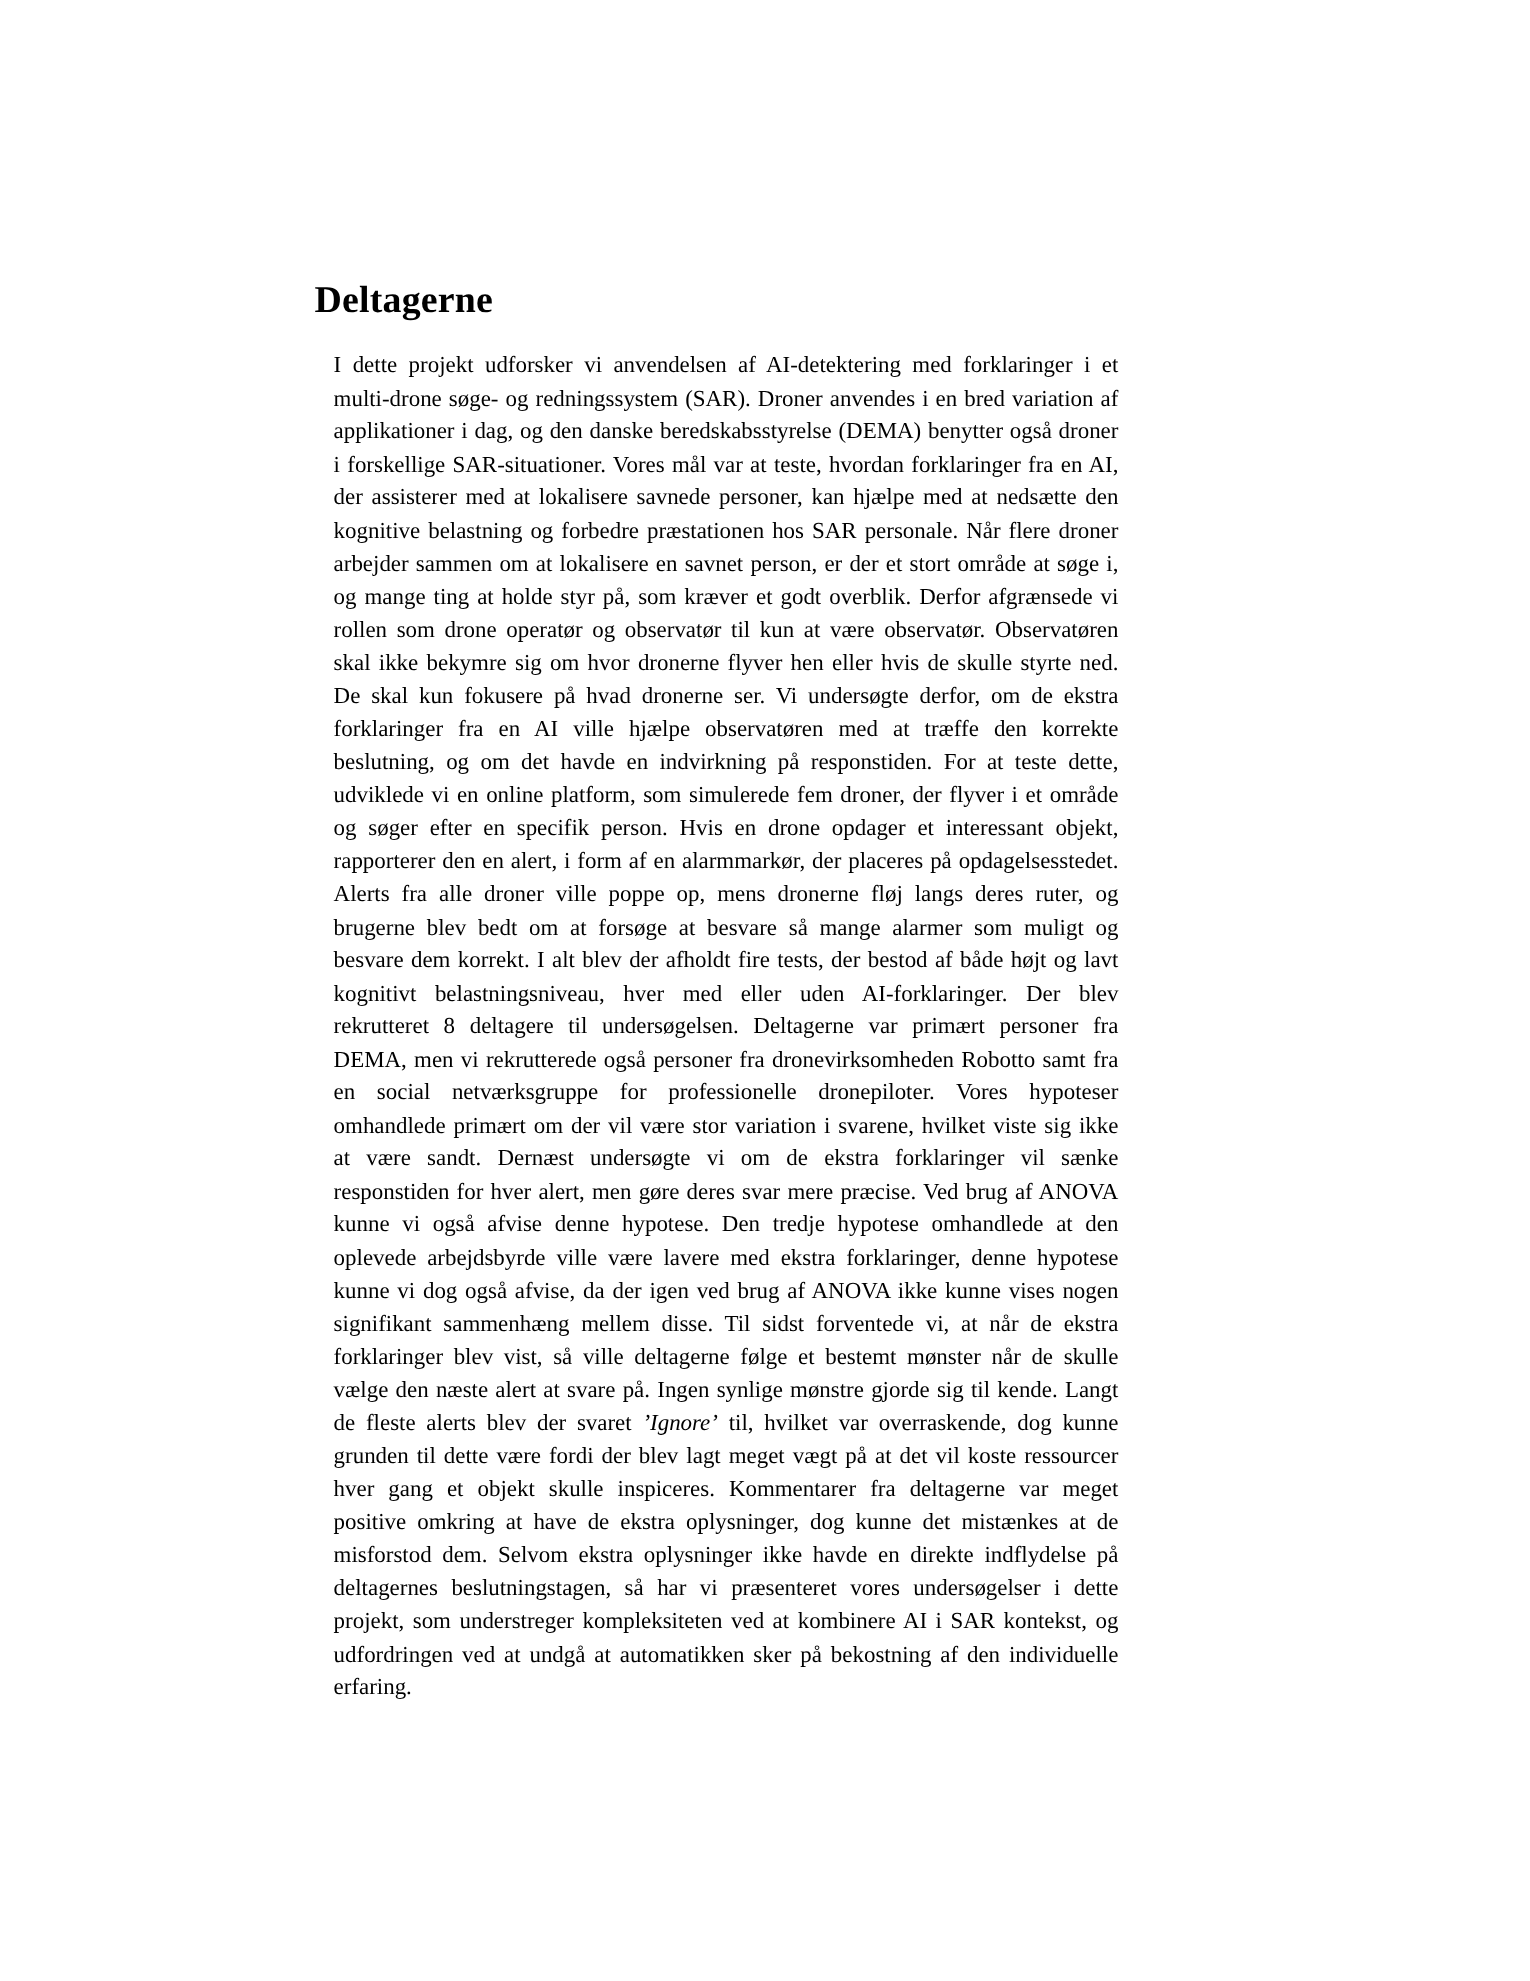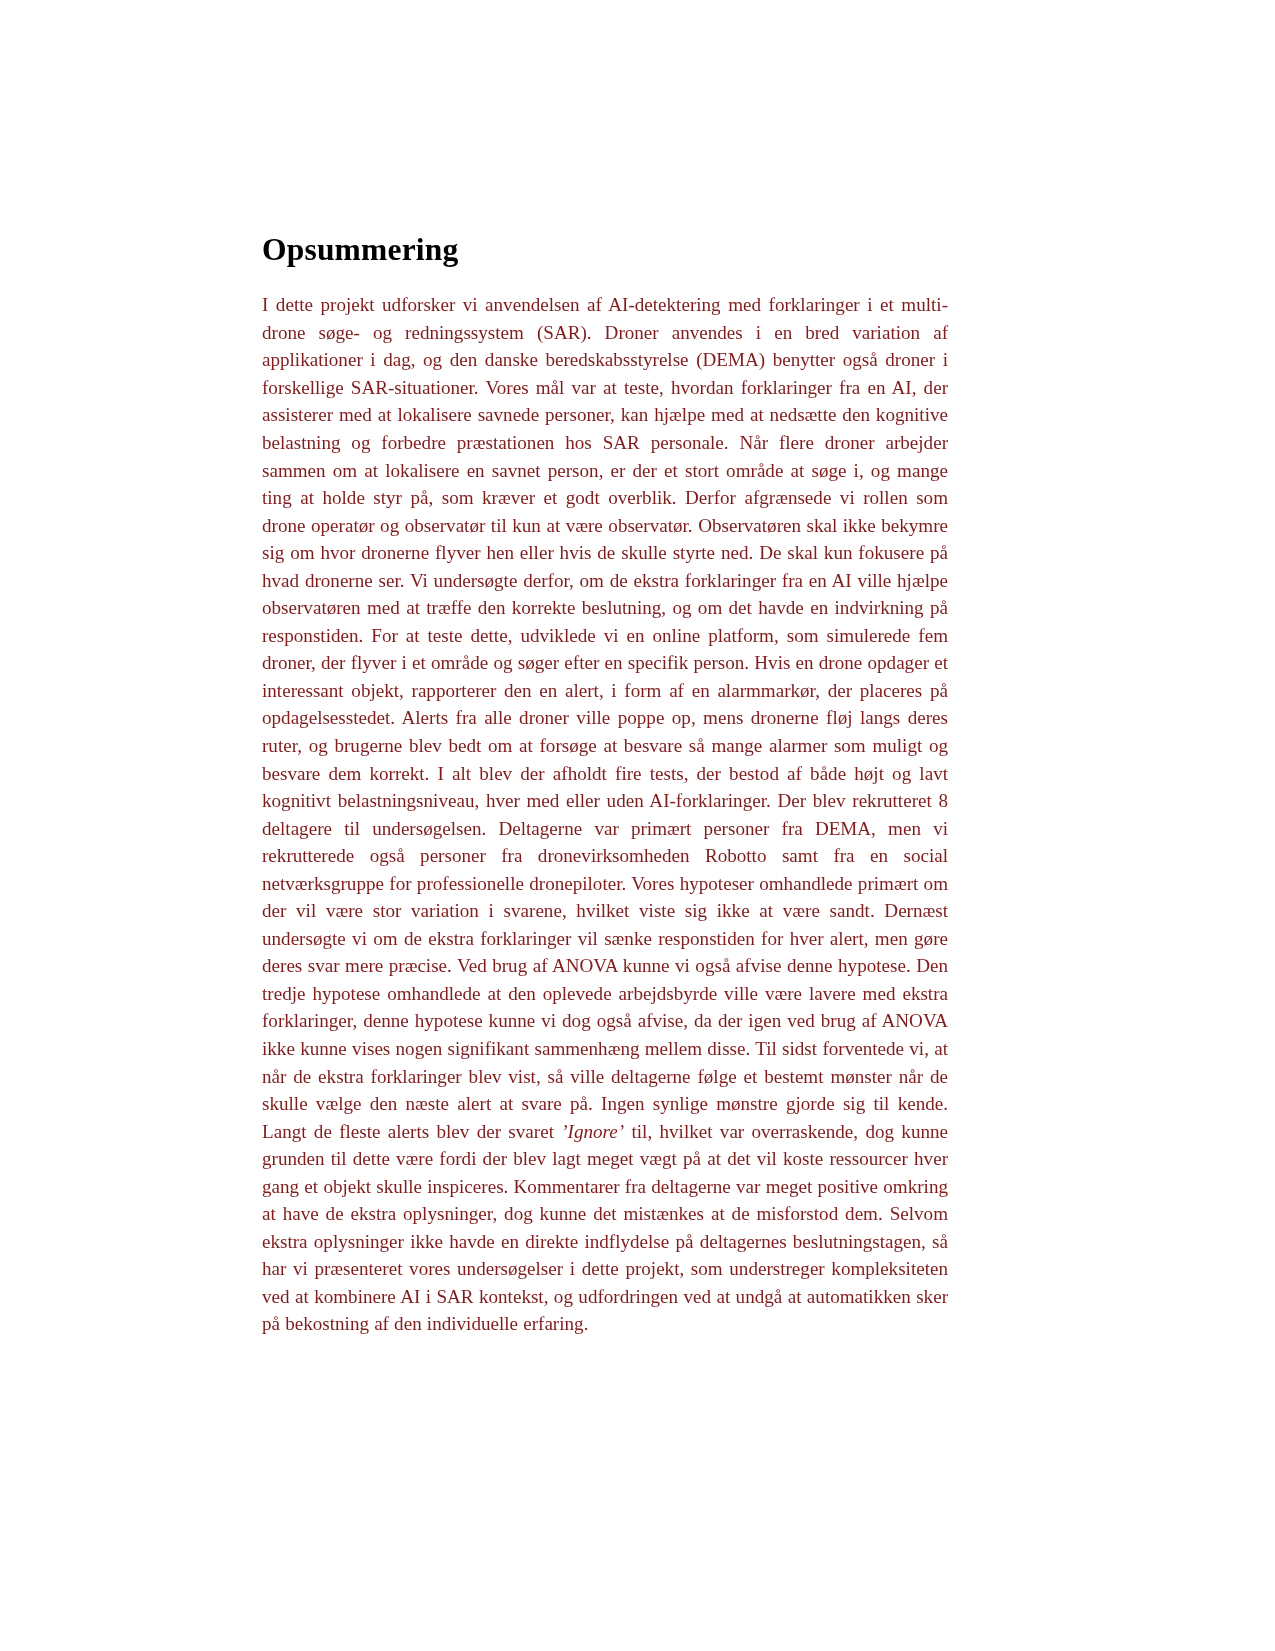--- a/index.html
+++ b/index.html
@@ -41,33 +41,33 @@
     margin: 0 0 23px 0;
     color: #000000;
   }
 
   .abstract-body {
     font-size: 19.1px;
     line-height: 27.55px;
     text-align: justify;
     text-justify: inter-word;
     hyphens: manual;
-    margin: 0;
-    color: #7f1d1d;
+    margin: 16px;
+    color: #000000;
     word-spacing: 0.02em;
   }
 
   .abstract-body .em {
     font-style: italic;
   }
 </style>
 </head>
 <body>
 
 <div class="page">
   <div class="content">
 
-    <h1 class="doc-title">Opsummering</h1>
+    <h1 class="doc-title">Deltagerne</h1>
 
     <p class="abstract-body"><span>I dette projekt udforsker vi anvendelsen af AI-detektering med forklaringer i et multi-drone søge- og redningssystem (SAR). Droner anvendes i en bred variation af applikationer i dag, og den danske beredskabsstyrelse (DEMA) benytter også droner i forskellige SAR-situationer. Vores mål var at teste, hvordan forklaringer fra en AI, der assisterer med at lokalisere savnede personer, kan hjælpe med at nedsætte den kognitive belastning og forbedre præstationen hos SAR personale. Når flere droner arbejder sammen om at lokalisere en savnet person, er der et stort område at søge i, og mange ting at holde styr på, som kræver et godt overblik. Derfor afgrænsede vi rollen som drone operatør og observatør til kun at være observatør. Observatøren skal ikke bekymre sig om hvor dronerne flyver hen eller hvis de skulle styrte ned. De skal kun fokusere på hvad dronerne ser. Vi undersøgte derfor, om de ekstra forklaringer fra en AI ville hjælpe observatøren med at træffe den korrekte beslutning, og om det havde en indvirkning på responstiden. For at teste dette, udviklede vi en online platform, som simulerede fem droner, der flyver i et område og søger efter en specifik person. Hvis en drone opdager et interessant objekt, rapporterer den en alert, i form af en alarmmarkør, der placeres på opdagelsesstedet. Alerts fra alle droner ville poppe op, mens dronerne fløj langs deres ruter, og brugerne blev bedt om at forsøge at besvare så mange alarmer som muligt og besvare dem korrekt. I alt blev der afholdt fire tests, der bestod af både højt og lavt kognitivt belastningsniveau, hver med eller uden AI-forklaringer. Der blev rekrutteret 8 deltagere til undersøgelsen. Deltagerne var primært personer fra DEMA, men vi rekrutterede også personer fra dronevirksomheden Robotto samt fra en social netværksgruppe for professionelle dronepiloter. Vores hypoteser omhandlede primært om der vil være stor variation i svarene, hvilket viste sig ikke at være sandt. Dernæst undersøgte vi om de ekstra forklaringer vil sænke responstiden for hver alert, men gøre deres svar mere præcise. Ved brug af ANOVA kunne vi også afvise denne hypotese. Den tredje hypotese omhandlede at den oplevede arbejdsbyrde ville være lavere med ekstra forklaringer, denne hypotese kunne vi dog også afvise, da der igen ved brug af ANOVA ikke kunne vises nogen signifikant sammenhæng mellem disse. Til sidst forventede vi, at når de ekstra forklaringer blev vist, så ville deltagerne følge et bestemt mønster når de skulle vælge den næste alert at svare på. Ingen synlige mønstre gjorde sig til kende. Langt de fleste alerts blev der svaret </span><span class="em">’Ignore’</span><span> til, hvilket var overraskende, dog kunne grunden til dette være fordi der blev lagt meget vægt på at det vil koste ressourcer hver gang et objekt skulle inspiceres. Kommentarer fra deltagerne var meget positive omkring at have de ekstra oplysninger, dog kunne det mistænkes at de misforstod dem. Selvom ekstra oplysninger ikke havde en direkte indflydelse på deltagernes beslutningstagen, så har vi præsenteret vores undersøgelser i dette projekt, som understreger kompleksiteten ved at kombinere AI i SAR kontekst, og udfordringen ved at undgå at automatikken sker på bekostning af den individuelle erfaring.</span></p>
 
   </div>
 </div>
 
 </body></html>

